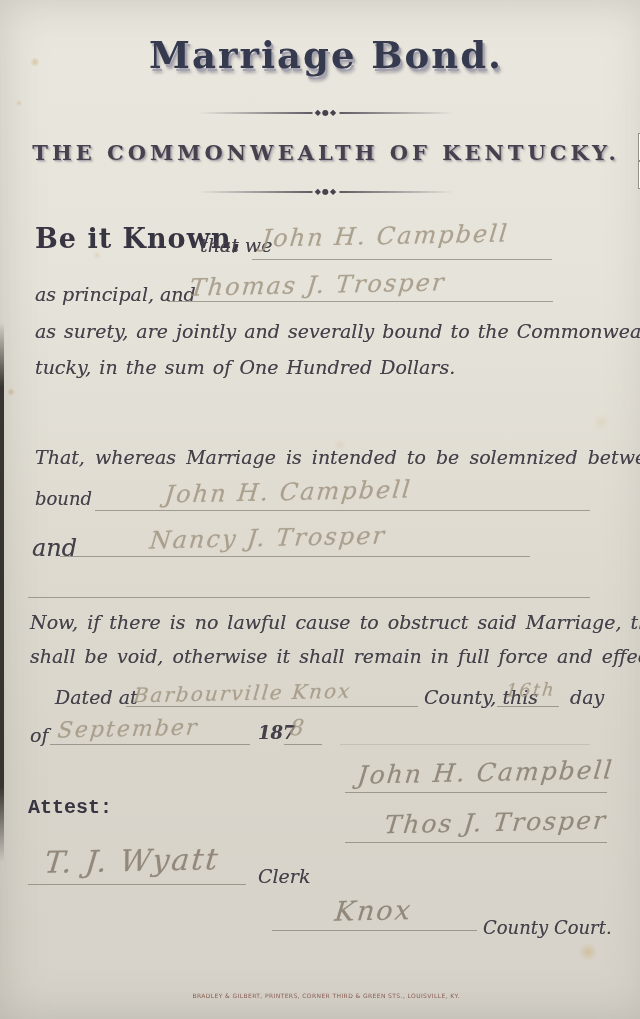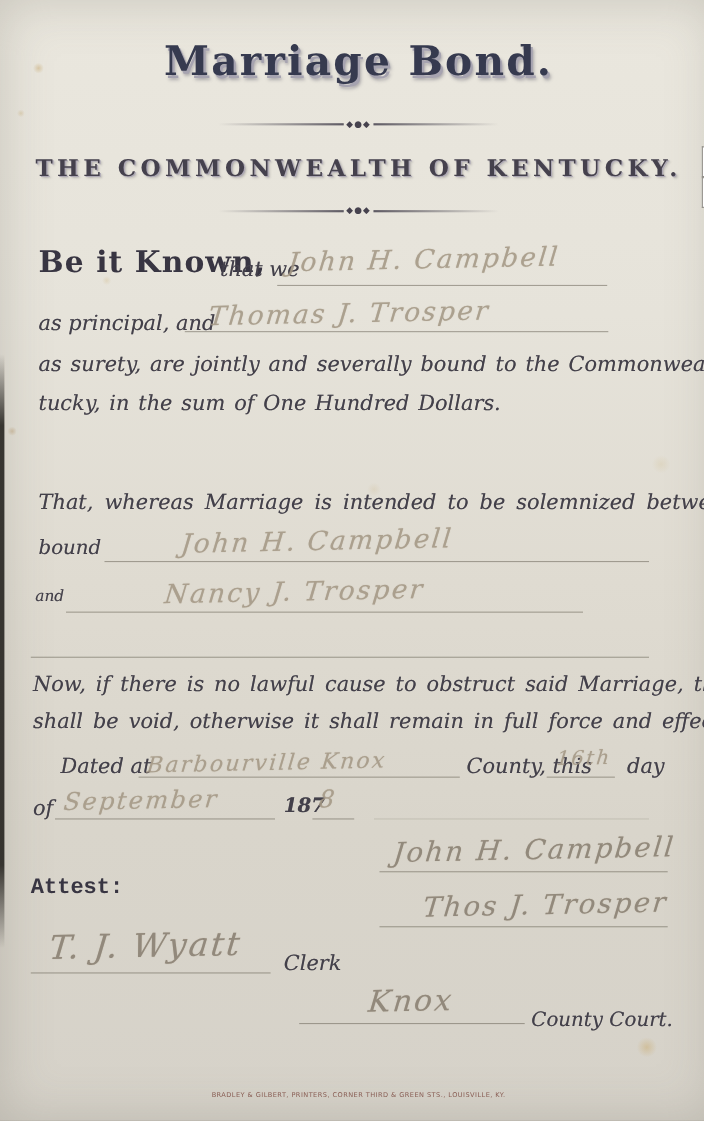--- a/index.html
+++ b/index.html
@@ -87,21 +87,21 @@
   <div class="abs pr" style="top:320px;left:35px;font-size:19px;word-spacing:2px;">as surety, are jointly and severally bound to the Commonwealth of Ken-</div>
   <div class="abs pr" style="top:356px;left:35px;font-size:19px;word-spacing:2px;">tucky, in the sum of One Hundred Dollars.</div>
 
 
   <div class="abs pr" style="top:446px;left:35px;font-size:19px;word-spacing:4px;">That, whereas Marriage is intended to be solemnized between the above</div>
 
   <div class="abs pr" style="top:488px;left:35px;font-size:18px;">bound</div>
   <div class="abs hw" style="top:478px;left:165px;font-size:24px;">John H. Campbell</div>
   <div class="abs rule" style="top:510px;left:95px;width:495px;"></div>
 
-  <div class="abs pr" style="top:534px;left:32px;font-size:14px;">and</div>
+  <div class="abs pr" style="top:534px;left:32px;font-size:24px;">and</div>
   <div class="abs hw" style="top:524px;left:150px;font-size:24px;">Nancy J. Trosper</div>
   <div class="abs rule" style="top:556px;left:60px;width:470px;"></div>
 
   <div class="abs rule" style="top:597px;left:28px;width:562px;"></div>
 
   <div class="abs pr" style="top:611px;left:30px;font-size:19px;word-spacing:3px;">Now, if there is no lawful cause to obstruct said Marriage, this Bond</div>
   <div class="abs pr" style="top:645px;left:30px;font-size:19px;word-spacing:3px;">shall be void, otherwise it shall remain in full force and effect.</div>
 
   <div class="abs pr" style="top:686px;left:55px;font-size:19px;">Dated at</div>
   <div class="abs hw" style="top:681px;left:134px;font-size:20px;">Barbourville Knox</div>

